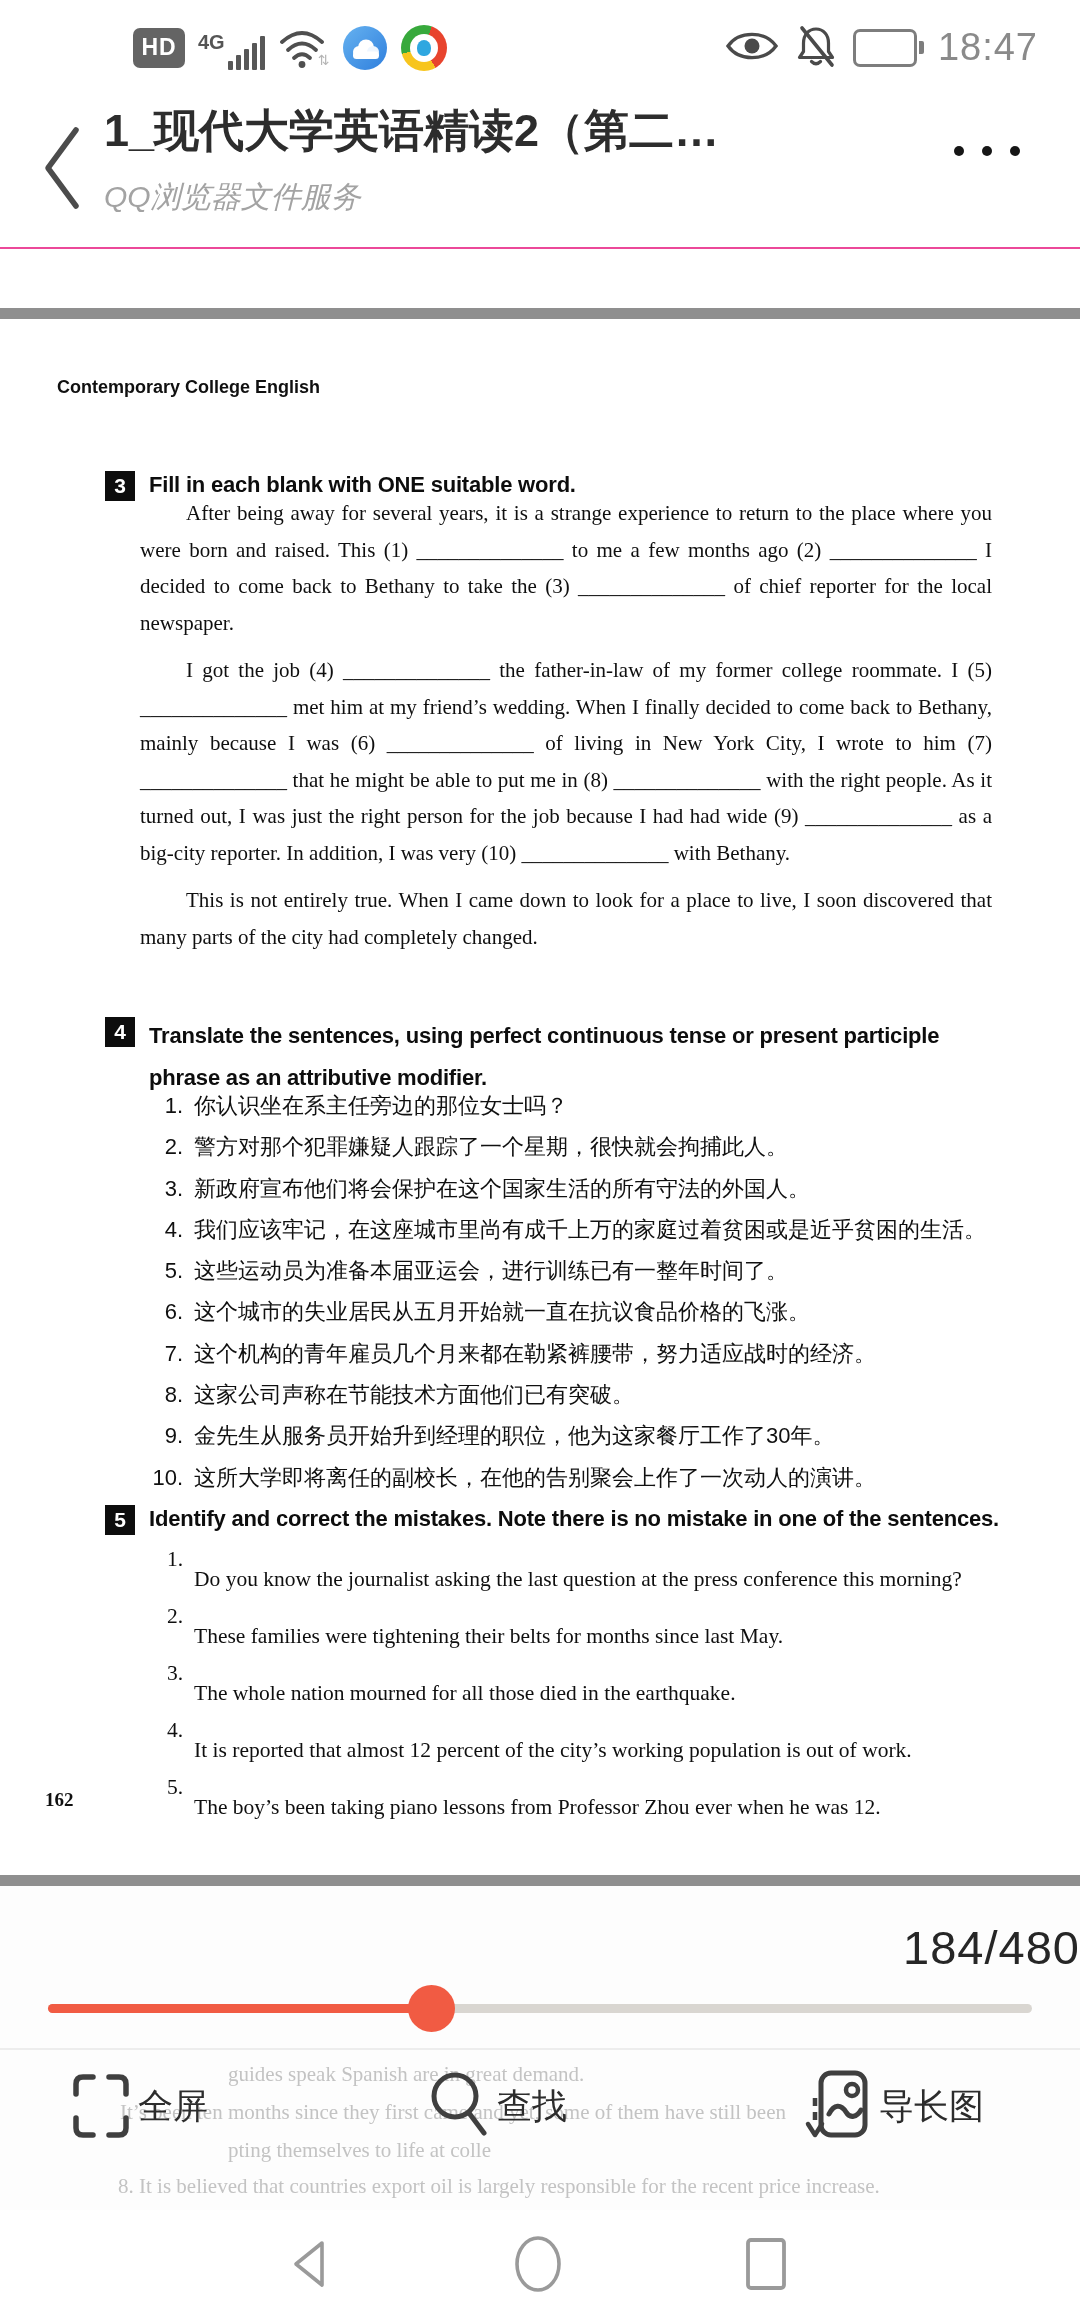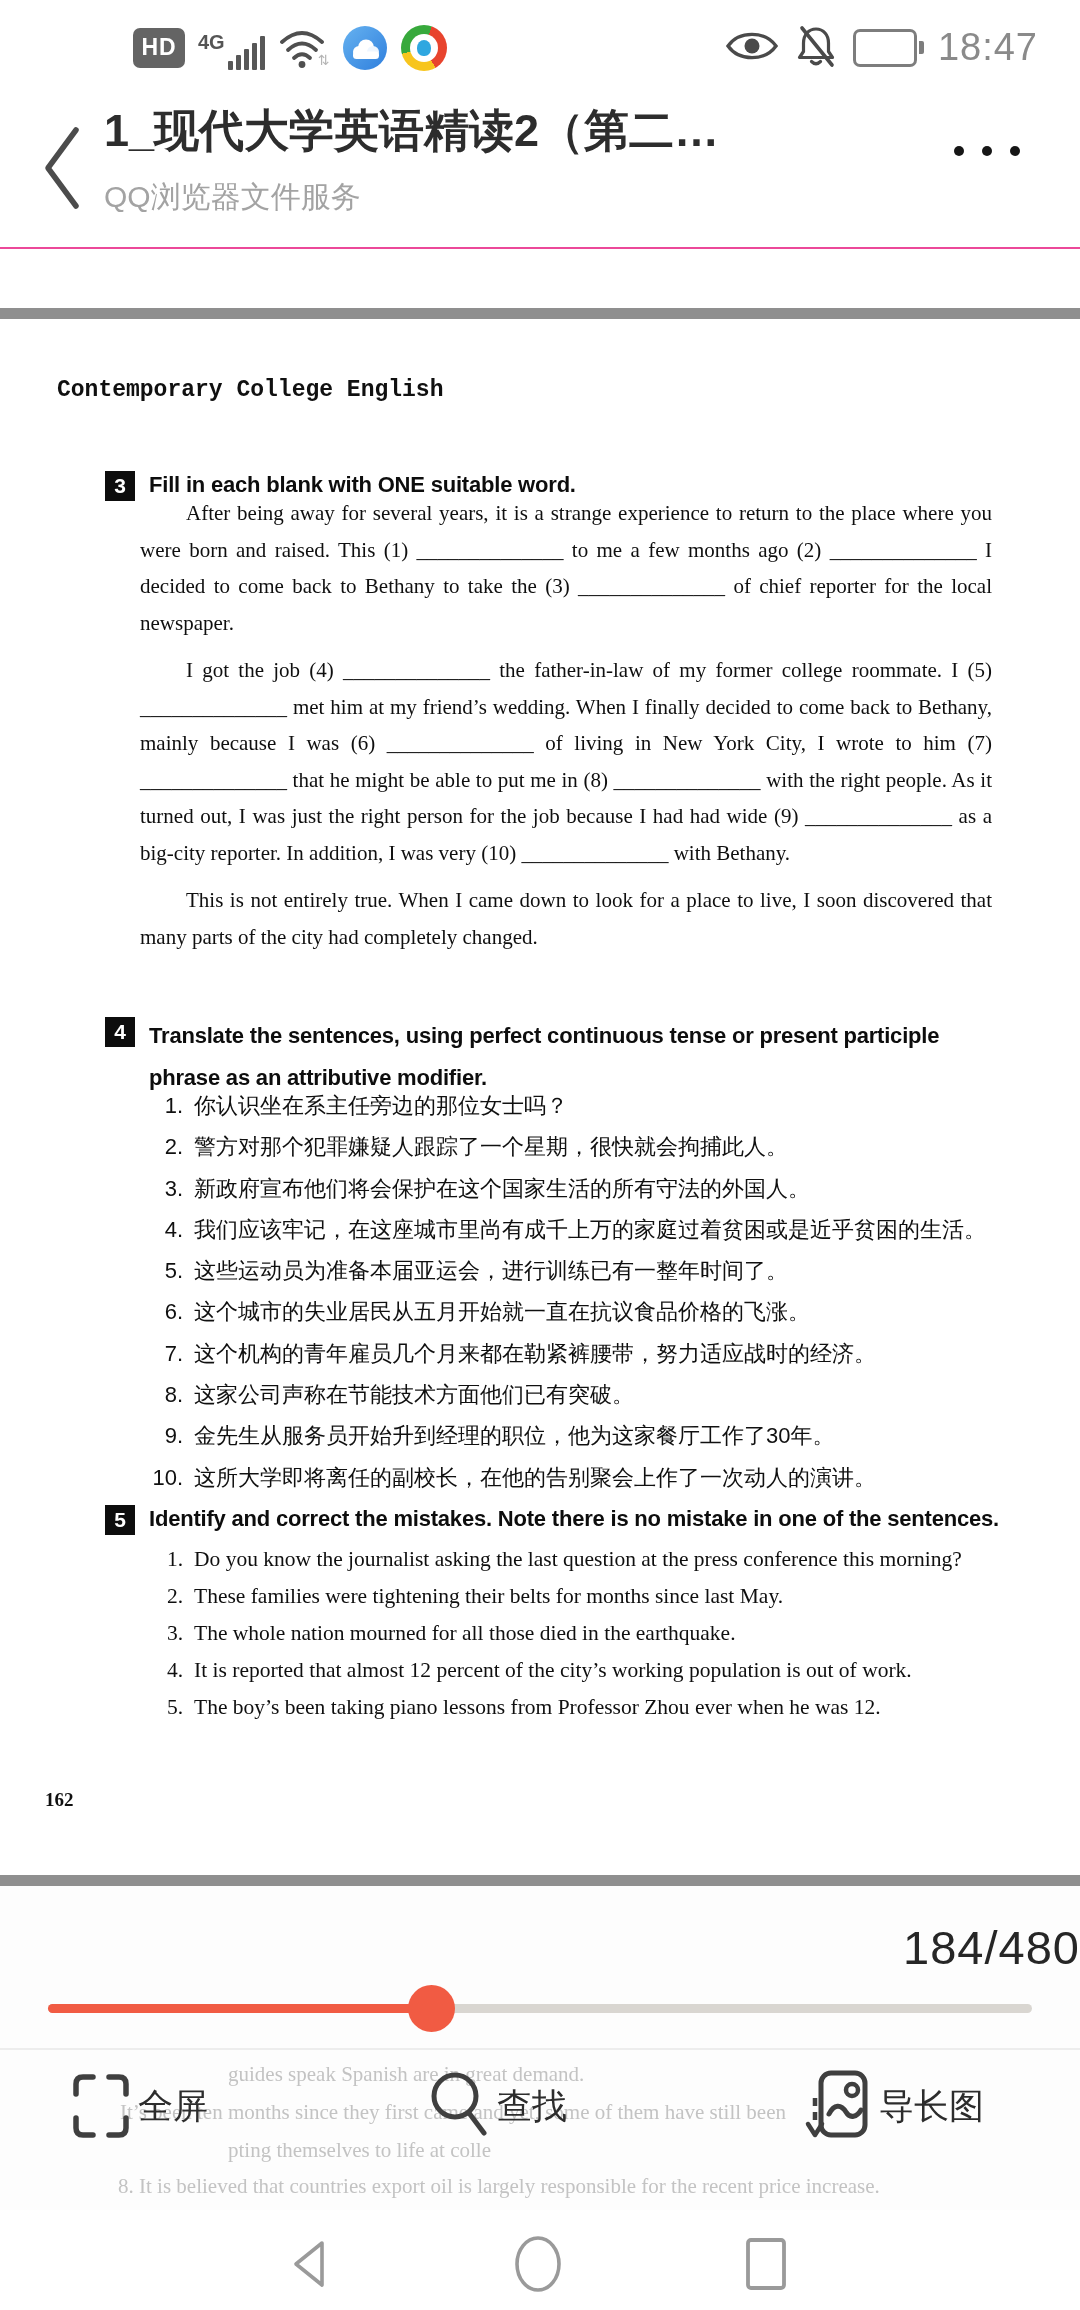--- a/index.html
+++ b/index.html
@@ -27,49 +27,49 @@
   .app-icon{width:46px;height:46px;border-radius:50%;}
   .tencent-icon{background:conic-gradient(from 20deg,#e8442e 0 130deg,#f7c51e 130deg 235deg,#37a93c 235deg 360deg);
     display:flex;align-items:center;justify-content:center;}
   .tencent-inner{width:28px;height:28px;background:#fff;border-radius:50%;display:flex;align-items:center;justify-content:center;}
   .tencent-core{width:14px;height:16px;background:#2ea7e0;border-radius:50% 50% 45% 45%;}
   
   .app-header{position:absolute;top:95px;left:0;width:1080px;height:152px;background:#fff;border-bottom:2px solid #ec4899;padding-left:24px;}
   .back-btn{position:absolute;left:36px;top:18px;width:70px;height:110px;display:flex;align-items:center;}
   .hdr-title{position:absolute;left:104px;top:6px;width:800px;height:62px;font-size:45px;font-weight:600;color:#2d2d2d;
     white-space:nowrap;overflow:hidden;}
-  .hdr-sub{position:absolute;left:104px;top:82px;font-size:30px;color:#a3a3a3;}
+  .hdr-sub{position:absolute;left:104px;top:82px;font-size:30px;color:#a3a3a3;font-style:italic;}
   .menu-btn{position:absolute;right:62px;top:26px;width:110px;height:60px;display:flex;align-items:center;justify-content:center;gap:18px;}
   .menu-btn i{width:10px;height:10px;border-radius:50%;background:#161616;}
   
   .sep{position:absolute;left:0;width:1080px;height:11px;background:#8f8f8f;}
   .sep-top{top:308px;}
   .sep-bottom{top:1875px;}
   
   .doc-page{position:absolute;top:319px;left:0;width:1080px;height:1556px;background:#fff;color:#111;}
-  .book-header{position:absolute;left:57px;top:58px;font-family:Liberation Mono, monospace;
-    font-weight:bold;font-size:23px;color:#101010;}
+  .book-header{position:absolute;left:57px;top:58px;font-family:Liberation Sans, sans-serif;
+    font-weight:bold;font-size:18px;color:#101010;}
   .ex-head{position:absolute;display:flex;align-items:flex-start;gap:14px;}
   .ex-num{flex:0 0 auto;width:30px;height:30px;background:#0d0d0d;color:#fff;font-weight:bold;font-size:21px;
     display:flex;align-items:center;justify-content:center;margin-top:2px;}
   .ex-title{font-weight:bold;font-size:22px;line-height:31px;color:#0d0d0d;letter-spacing:-0.2px;}
   .ex3-head{left:105px;top:150px;width:880px;}
   .ex4-head{left:105px;top:696px;width:900px;}
   .ex4-head .ex-title{line-height:42px;}
   .ex5-head{left:105px;top:1184px;width:940px;}
   .passage{position:absolute;left:140px;top:176px;width:852px;
     font-family:"Liberation Serif","DejaVu Serif",serif;font-size:21px;line-height:36.5px;
     text-align:justify;color:#0f0f0f;}
   .passage p{margin:0 0 11px 0;text-indent:46px;}
   .cnlist{position:absolute;left:143px;top:766px;width:880px;font-size:22px;line-height:41.3px;color:#101010;}
   .cnlist .row,.enlist .row{display:flex;}
   .rownum{flex:0 0 40px;text-align:right;padding-right:11px;}
   .enlist{position:absolute;left:143px;top:1222px;width:880px;
     font-family:"Liberation Serif","DejaVu Serif",serif;font-size:21.5px;line-height:37px;color:#0f0f0f;}
-  .enlist .rowtext{text-align:justify;width:830px;}
+  .enlist .rowtext{text-align:justify;width:830px;margin-top:20px;}
   .page-num{position:absolute;left:45px;top:1470px;font-family:"Liberation Serif","DejaVu Serif",serif;
     font-weight:bold;font-size:19px;color:#101010;}
   
   .bottom-area{position:absolute;top:1886px;left:0;width:1080px;height:424px;background:#fdfdfd;}
   .page-indicator{position:absolute;top:34px;left:0;width:1080px;text-align:right;
     font-size:47px;color:#262626;letter-spacing:1px;}
   .slider{position:absolute;left:48px;top:118px;width:984px;height:9px;border-radius:5px;background:#d9d6d1;}
   .slider-fill{width:384px;height:100%;border-radius:5px;background:#f15b43;}
   .slider-thumb{position:absolute;left:360px;top:-19px;width:47px;height:47px;border-radius:50%;background:#f15b43;}
   .panel-divider{position:absolute;left:0;top:162px;width:1080px;height:2px;background:#ededed;}

